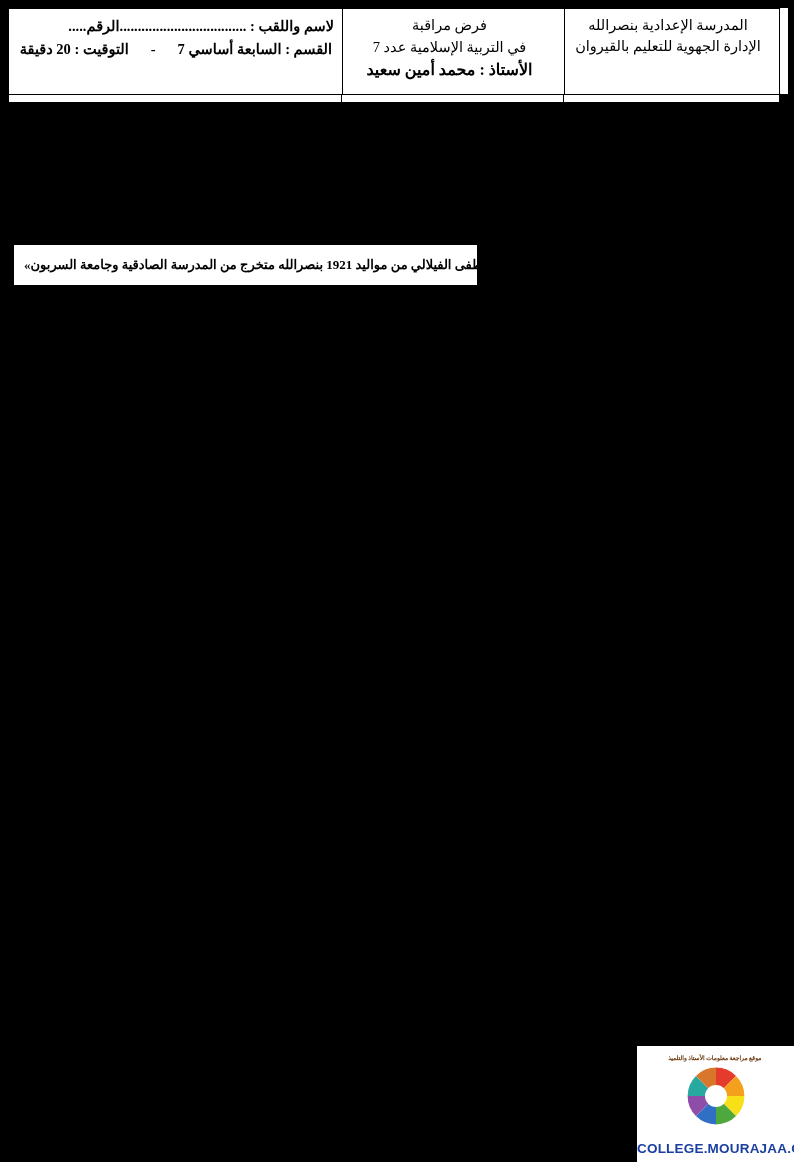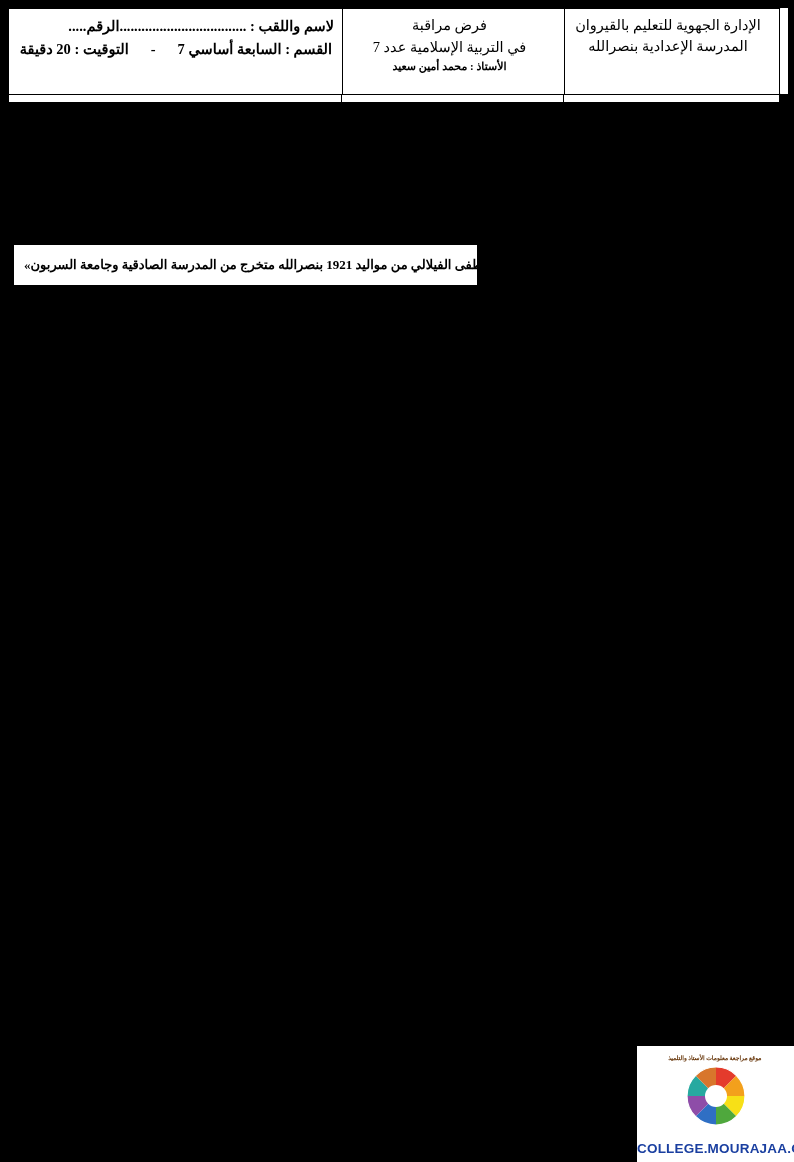--- a/index.html
+++ b/index.html
@@ -50,21 +50,21 @@
     width: 333px;
   }
 
   .line {
     font-size: 14.5px;
     font-weight: normal;
     line-height: 1.45;
     white-space: nowrap;
   }
   .line-sm {
-    font-size: 11px;
+    font-size: 16px;
     font-weight: bold;
     line-height: 1.5;
     white-space: nowrap;
   }
   .cell-title .line:first-child {
     margin-bottom: 1px;
   }
 
   .name-row {
     text-align: right;
@@ -192,22 +192,22 @@
   }
 </style>
 </head>
 <body>
 
 <div class="frame-accent"></div>
 
 <div class="header-table">
 
   <div class="header-cell cell-admin">
+    <div class="line">المدرسة الإعدادية بنصرالله</div>
     <div class="line">الإدارة الجهوية للتعليم بالقيروان</div>
-    <div class="line">المدرسة الإعدادية بنصرالله</div>
   </div>
 
   <div class="header-cell cell-title">
     <div class="line">فرض مراقبة</div>
     <div class="line">في التربية الإسلامية عدد 7</div>
     <div class="line-sm">الأستاذ : محمد أمين سعيد</div>
   </div>
 
   <div class="header-cell cell-name">
     <div class="name-row">

